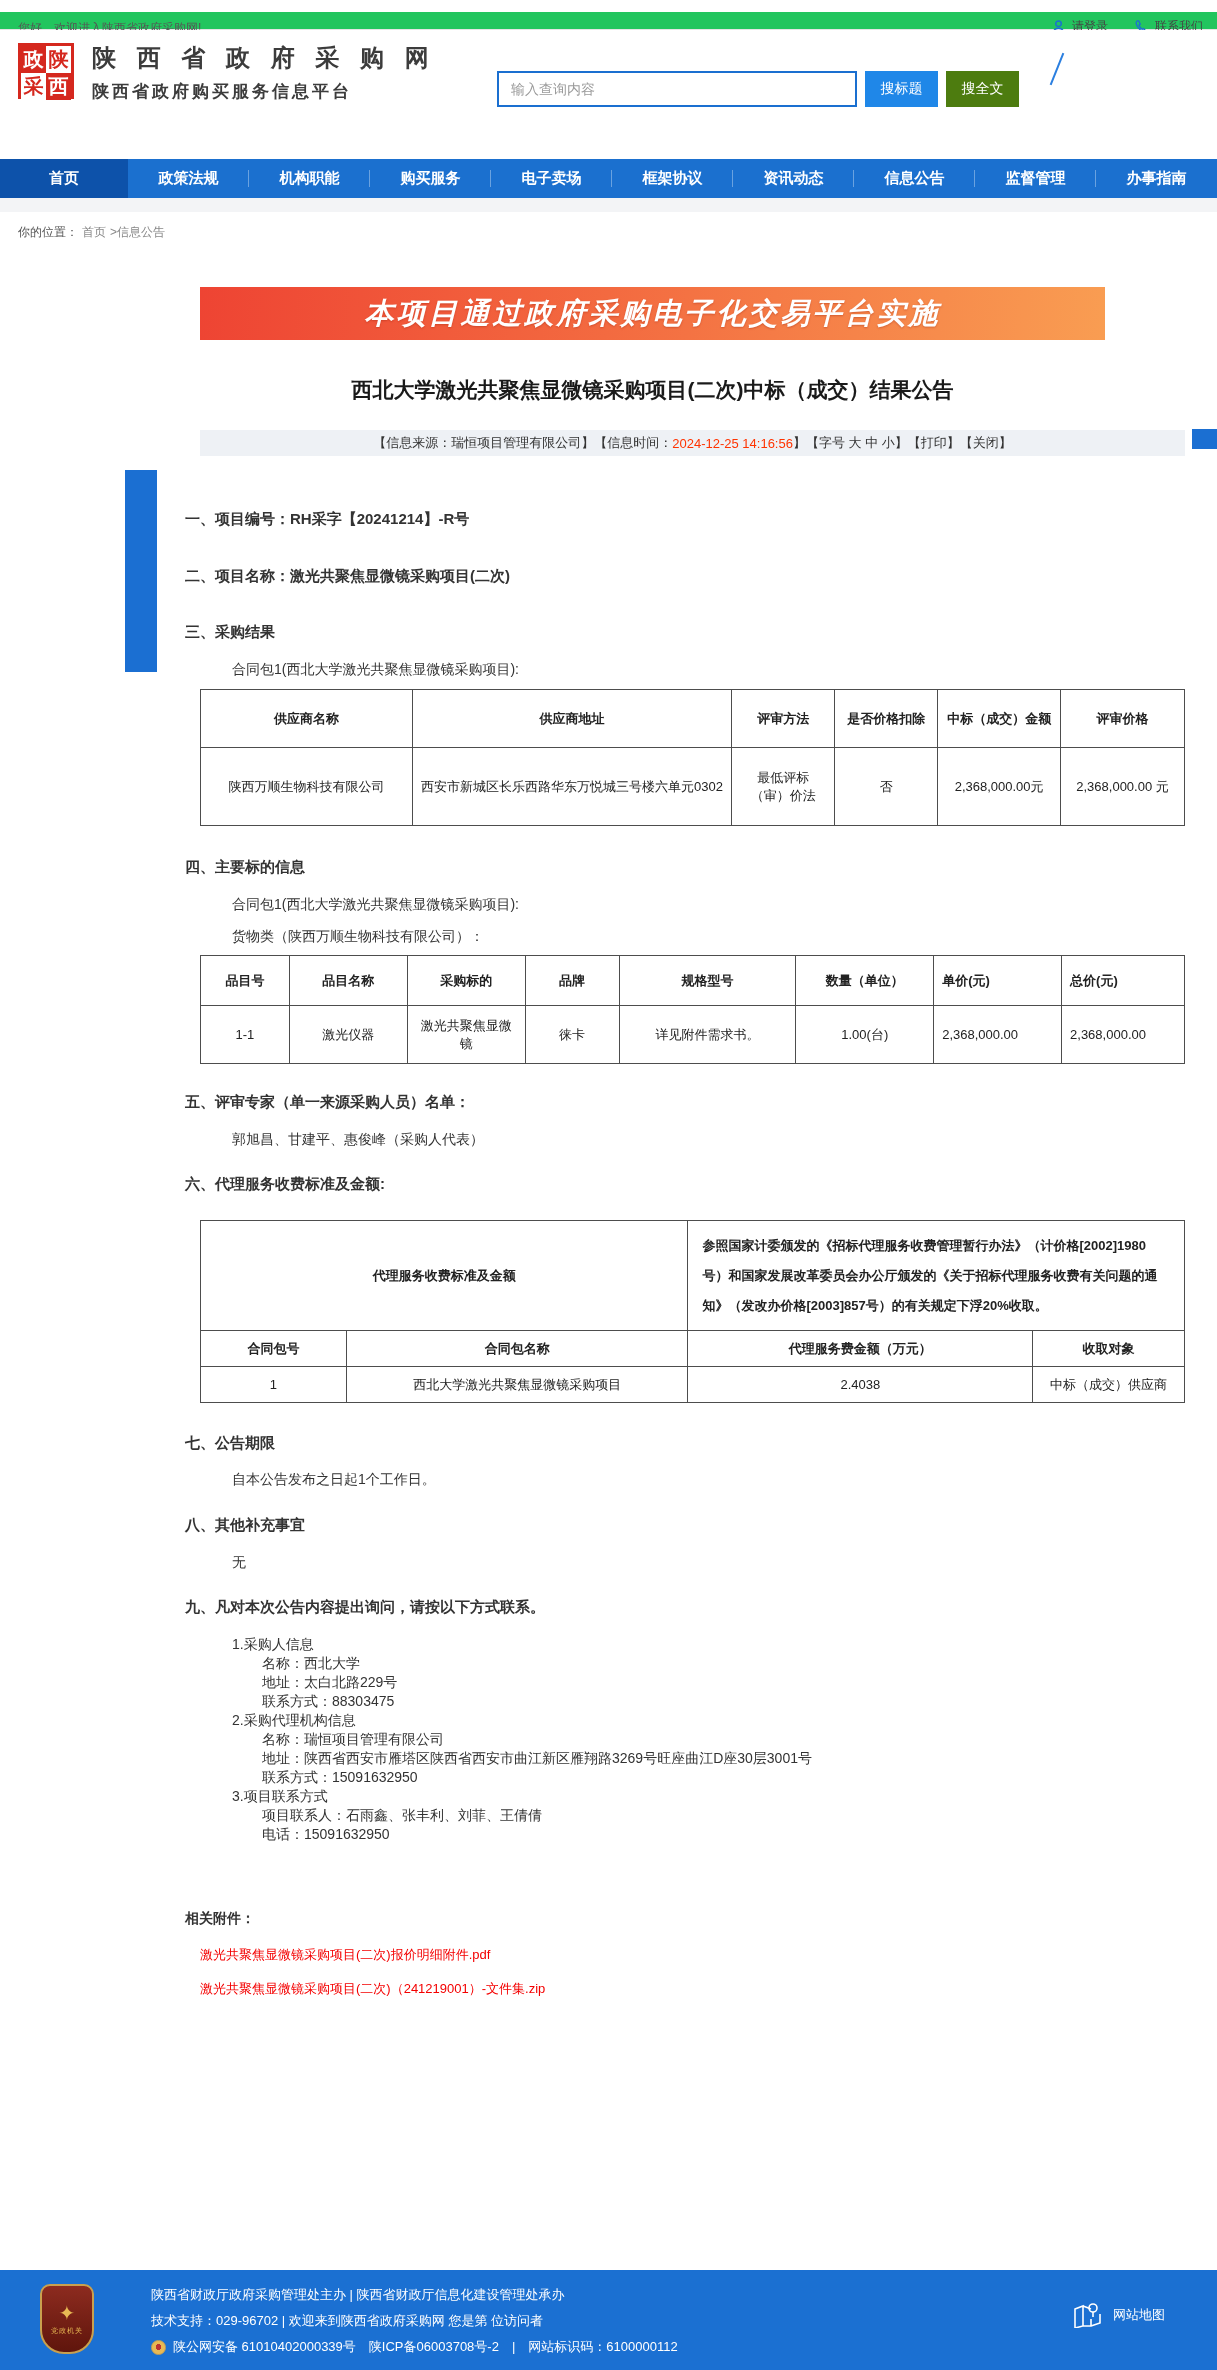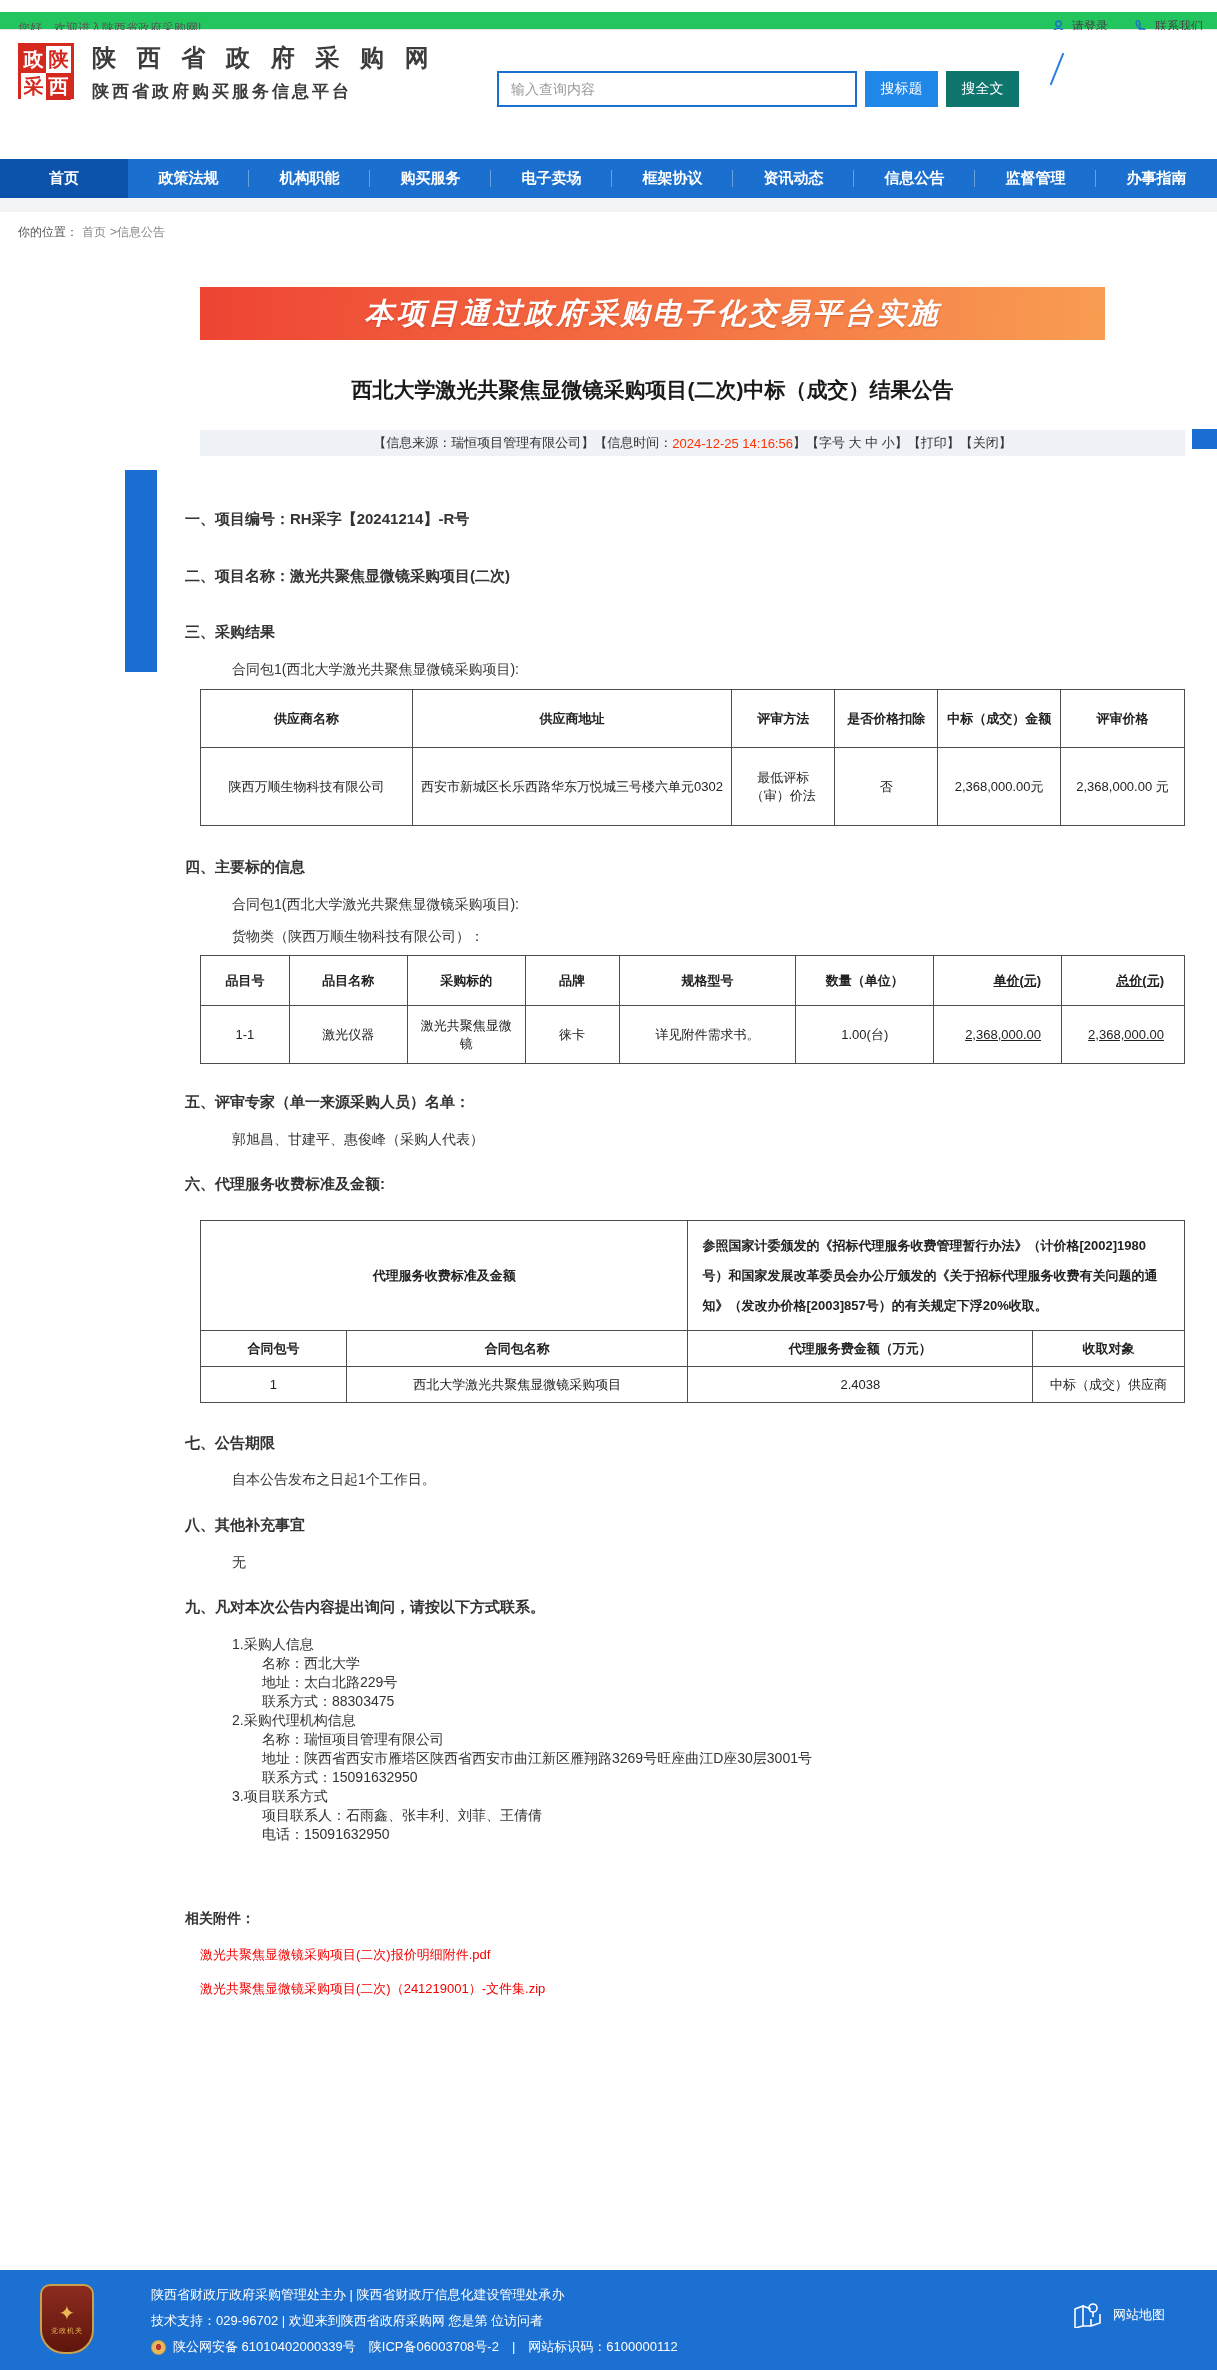--- a/index.html
+++ b/index.html
@@ -17,21 +17,21 @@
   .seal { position:absolute; left:18px; top:13px; width:56px; height:56px; border:3px solid #d5281e; display:grid; grid-template-columns:1fr 1fr; grid-template-rows:1fr 1fr; background:#fff; }
   .seal span { display:flex; align-items:center; justify-content:center; font-size:20px; font-weight:bold; font-family:"DejaVu Sans",sans-serif; }
   .seal .r { background:#d5281e; color:#fff; }
   .seal .w { background:#fff; color:#d5281e; }
   .site-title { position:absolute; left:92px; top:12px; font-size:24px; font-weight:bold; color:#3c3c3c; letter-spacing:7px; }
   .site-sub { position:absolute; left:92px; top:50px; font-size:17px; font-weight:bold; color:#3c3c3c; letter-spacing:3px; }
   .search-wrap { position:absolute; left:497px; top:41px; display:flex; }
   .search-input { width:360px; height:36px; border:2px solid #1a6fd0; padding:0 12px; font-size:14px; color:#333; outline:none; }
   .search-input::placeholder { color:#9a9a9a; }
   .btn-search1 { margin-left:8px; width:73px; height:36px; background:#1f87e8; color:#fff; border:none; font-size:14px; cursor:pointer; }
-  .btn-search2 { margin-left:8px; width:73px; height:36px; background:#0f766e; color:#fff; border:none; font-size:14px; cursor:pointer; }
+  .btn-search2 { margin-left:8px; width:73px; height:36px; background:#4d7c0f; color:#fff; border:none; font-size:14px; cursor:pointer; }
   .slash-mark { position:absolute; left:1056px; top:22px; width:2px; height:34px; background:#2b7fe0; transform:rotate(22deg); }
 
   
   .nav { position:absolute; left:0; top:159px; width:1217px; height:39px; background:#1b70cf; display:flex; align-items:stretch; }
   .nav-item { display:flex; align-items:center; justify-content:center; color:#fff; font-size:15px; font-weight:bold; flex:1; position:relative; cursor:pointer; }
   .nav-item:not(.active):not(:last-child)::after { content:""; position:absolute; right:0; top:11px; height:17px; width:1px; background:rgba(255,255,255,.35); }
   .nav-item.active { flex:0 0 128px; background:#0d52aa; }
 
   .crumb-strip { position:absolute; left:0; top:198px; width:1217px; height:14px; background:#f3f4f6; }
   .breadcrumb { position:absolute; left:0; top:212px; width:1217px; height:44px; background:#fff; font-size:12px; color:#555; }
@@ -58,21 +58,21 @@
   .sub-t { margin-left:47px; font-size:14px; color:#333; line-height:19px; }
   .sub-t2 { margin-left:77px; font-size:14px; color:#333; line-height:19px; }
 
   table { border-collapse:collapse; margin-left:15px; table-layout:fixed; }
   td,th { border:1px solid #4d4d4d; font-size:13px; color:#222; text-align:center; vertical-align:middle; padding:4px 8px; word-break:break-all; }
   th { font-weight:bold; }
   .t1 col.c0{width:212px}.t1 col.c1{width:320px}.t1 col.c2{width:103px}.t1 col.c3{width:103px}.t1 col.c4{width:123px}.t1 col.c5{width:124px}
   .t1 tr.hd{height:58px}.t1 tr.dt{height:78px}
   .t2 col.c0{width:89px}.t2 col.c1{width:118px}.t2 col.c2{width:118px}.t2 col.c3{width:94px}.t2 col.c4{width:177px}.t2 col.c5{width:138px}.t2 col.c6{width:128px}.t2 col.c7{width:123px}
   .t2 tr.hd{height:50px}.t2 tr.dt{height:58px}
-  .t2 .num{text-align:right; padding-right:20px;text-decoration:underline;}
+  .t2 .num{text-align:left; padding-right:20px;}
   .t3 col.c0{width:146px}.t3 col.c1{width:342px}.t3 col.c2{width:345px}.t3 col.c3{width:152px}
   .t3 tr.r1{height:110px}.t3 tr.hd{height:36px}.t3 tr.dt{height:36px}
   .t3 .policy { text-align:left; font-weight:bold; line-height:30px; padding:8px 14px; }
   .t3 .lbl { font-weight:bold; }
 
   .sign-block { margin-top:70px; width:940px; text-align:right; font-size:14px; color:#333; }
   .sign-block div { line-height:38px; }
   .attach-label { margin-top:66px; font-size:14px; font-weight:bold; color:#333; }
   .attach-link { display:block; margin:18px 0 0 15px; font-size:13px; color:#f40000; text-decoration:none; cursor:pointer; }
 

